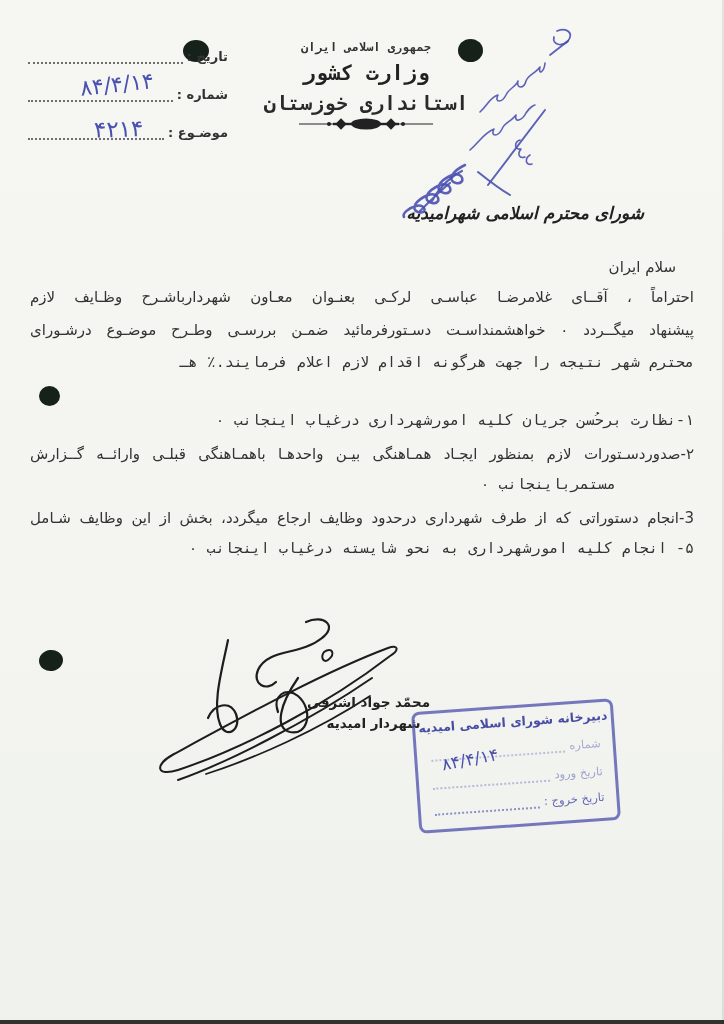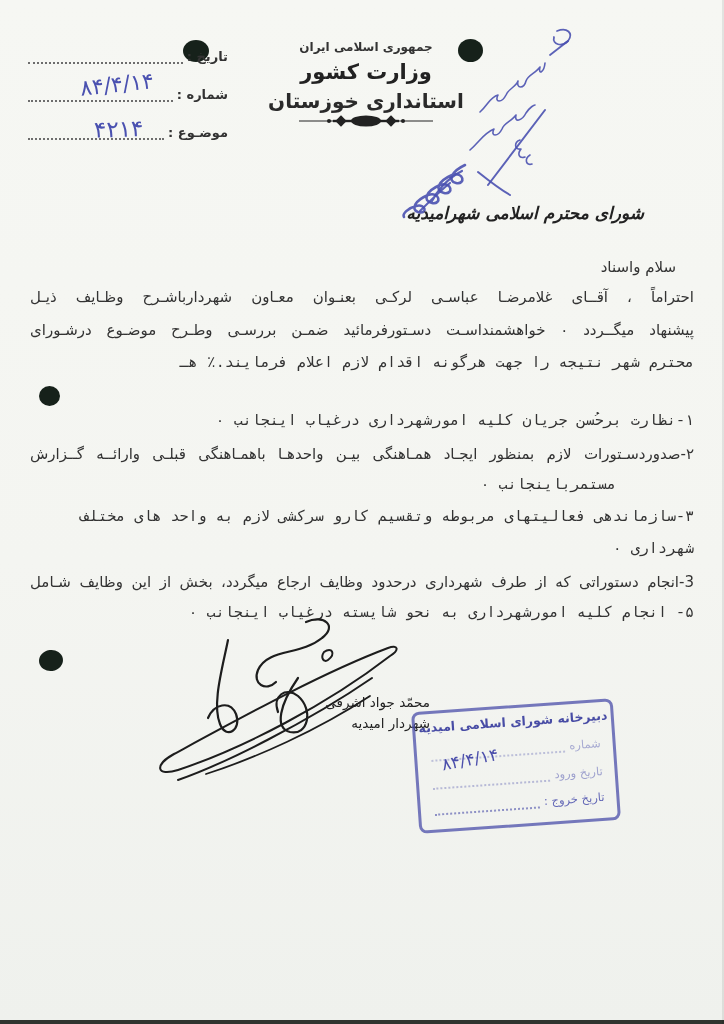--- a/index.html
+++ b/index.html
@@ -18,21 +18,21 @@
   
   .scan-edge-bottom{position:absolute;left:0;right:0;bottom:0;height:4px;background:#30342f;}
   .scan-edge-right{position:absolute;top:0;bottom:0;right:0;width:2px;background:rgba(0,0,0,.08);}
   .punch-dot{position:absolute;background:#16211a;border-radius:50%;}
   .d1{left:183px;top:40px;width:26px;height:22px;}
   .d2{left:458px;top:39px;width:25px;height:23px;}
   .d3{left:39px;top:386px;width:21px;height:20px;}
   .d4{left:39px;top:650px;width:24px;height:21px;transform:rotate(-8deg);}
 
   
-  .letterhead{position:absolute;left:256px;top:40px;width:220px;text-align:center;direction:rtl;}
+  .letterhead{position:absolute;left:256px;top:40px;width:220px;text-align:center;direction:rtl;font-family:Liberation Mono, monospace;}
   .lh1{font-size:12px;font-weight:600;color:#333;margin-bottom:6px;}
   .lh2{font-size:21px;font-weight:bold;color:#222;margin-bottom:5px;}
   .lh3{font-size:20px;font-weight:600;color:#2a2a2a;}
   .lh4{font-size:25px;font-weight:bold;color:#1c1c1c;letter-spacing:1px;margin-bottom:3px;}
   .divider{display:block;margin:0 auto;}
 
   
   .meta{position:absolute;left:28px;top:44px;width:200px;direction:rtl;}
   .meta-row{display:flex;align-items:flex-end;height:20px;margin-bottom:18px;}
   .meta-label{font-size:13px;font-weight:bold;color:#333;white-space:nowrap;margin-left:4px;}
@@ -50,21 +50,21 @@
   .greeting{position:absolute;right:48px;top:258px;font-size:15px;color:#333;}
   .para{position:absolute;right:30px;left:30px;top:281px;font-size:15px;line-height:33px;color:#333;}
   .items{position:absolute;right:30px;left:30px;top:406px;font-size:15px;line-height:32px;color:#333;}
   .line{direction:rtl;}
   .just{text-align:justify;text-align-last:justify;}
   .rt{text-align:right;font-family:Liberation Mono, monospace;}
   .cont-a{padding-right:78px;}
   .cont-b{padding-right:22px;}
 
   
-  .sig-block{position:absolute;right:294px;top:692px;text-align:right;font-size:13.5px;font-weight:normal;line-height:21px;color:#222;}
+  .sig-block{position:absolute;right:294px;top:692px;text-align:center;font-size:13.5px;font-weight:bold;line-height:21px;color:#222;}
   .sig-title{padding-left:10px;}
   .sig-scribble{position:absolute;left:148px;top:612px;}
   .sig-scribble path{fill:none;stroke:#1d1d1d;stroke-linecap:round;stroke-linejoin:round;}
 
   
   .stamp{
     position:absolute;left:415px;top:705px;width:196px;height:116px;
     border:3px solid rgba(74,78,170,.75);border-radius:8px;
     transform:rotate(-4deg);
     color:#4b50ad;direction:rtl;
@@ -128,33 +128,32 @@
     <path d="M78,125 C88,116 92,108 102,104 C98,112 106,112 110,104 C112,98 120,96 124,90 C122,98 130,96 134,88 C138,82 142,80 143,80" stroke-width="1.6"></path>
     <path d="M96,160 L153,85" stroke-width="2"></path>
     <path d="M86,147 C96,155 106,163 118,170" stroke-width="2"></path>
     <path d="M128,115 C122,117 122,125 129,124 C125,129 127,134 133,132" stroke-width="1.6"></path>
     <path d="M138,130 C132,134 134,141 140,139" stroke-width="1.6"></path>
     <path d="M73,140 C60,146 55,156 64,158 C74,160 72,146 60,150 C46,156 42,166 52,168 C62,170 60,156 48,160 C34,166 30,176 40,178 C50,180 48,166 36,170 C24,175 18,184 26,187 C36,190 34,178 24,181 C16,183 10,189 12,192" stroke-width="2.6"></path>
     <path d="M70,146 C54,154 44,168 40,176 M58,158 C48,166 36,178 28,186" stroke-width="2.2"></path>
   </svg>
 
   <div class="subject">شورای محترم اسلامی شهرامیدیه</div>
-  <div class="greeting">سلام واسناد</div>
+  <div class="greeting">سلام ایران</div>
 
   <div class="para">
-    <div class="line just">احتراماً ، آقــای غلامرضـا عباسـی لرکـی بعنـوان معـاون شهردارباشـرح وظـایف ذیـل</div>
+    <div class="line just">احتراماً ، آقــای غلامرضـا عباسـی لرکـی بعنـوان معـاون شهردارباشـرح وظـایف لازم</div>
     <div class="line just">پیشنهاد میگــردد ۰ خواهشمنداسـت دسـتورفرمائید ضمـن بررسـی وطـرح موضـوع درشـورای</div>
     <div class="line rt">محترم شهر نتیجه را جهت هرگونه اقدام لازم اعلام فرمایند.٪ هـ</div>
   </div>
 
   <div class="items">
     <div class="line rt">۱-نظارت برحُسن جریان کلیه امورشهرداری درغیاب اینجانب ۰</div>
     <div class="line just">۲-صدوردسـتورات لازم بمنظور ایجـاد همـاهنگی بیـن واحدهـا باهمـاهنگی قبلـی وارائــه گــزارش</div>
     <div class="line rt cont-a">مستمرباینجانب ۰</div>
-    <div class="line rt">۳-سازماندهی فعالیتهای مربوطه وتقسیم کارو سرکشی لازم به واحد های مختلف شهرداری ۰</div>
     <div class="line just">3-انجام دستوراتی که از طرف شهرداری درحدود وظایف ارجاع میگردد، بخش از این وظایف شـامل</div>
     <div class="line rt">۵- انجام کلیه امورشهرداری به نحو شایسته درغیاب اینجانب ۰</div>
   </div>
 
   <svg class="sig-scribble" width="270" height="180" viewBox="0 0 270 180">
     <path d="M158,10 C176,2 190,14 174,26 C152,44 120,36 110,58 C104,72 118,80 128,70" stroke-width="2.2"></path>
     <path d="M80,28 C74,58 64,92 72,112 C78,128 94,118 88,102 C82,88 66,92 60,106" stroke-width="2.2"></path>
     <path d="M242,44 C180,92 96,136 30,158 C8,165 6,153 26,142 C96,104 176,60 240,36 C250,32 252,38 242,44" stroke-width="2"></path>
     <path d="M224,66 C160,110 76,152 30,168" stroke-width="2"></path>
     <path d="M222,84 C170,118 108,146 58,162" stroke-width="1.8"></path>

